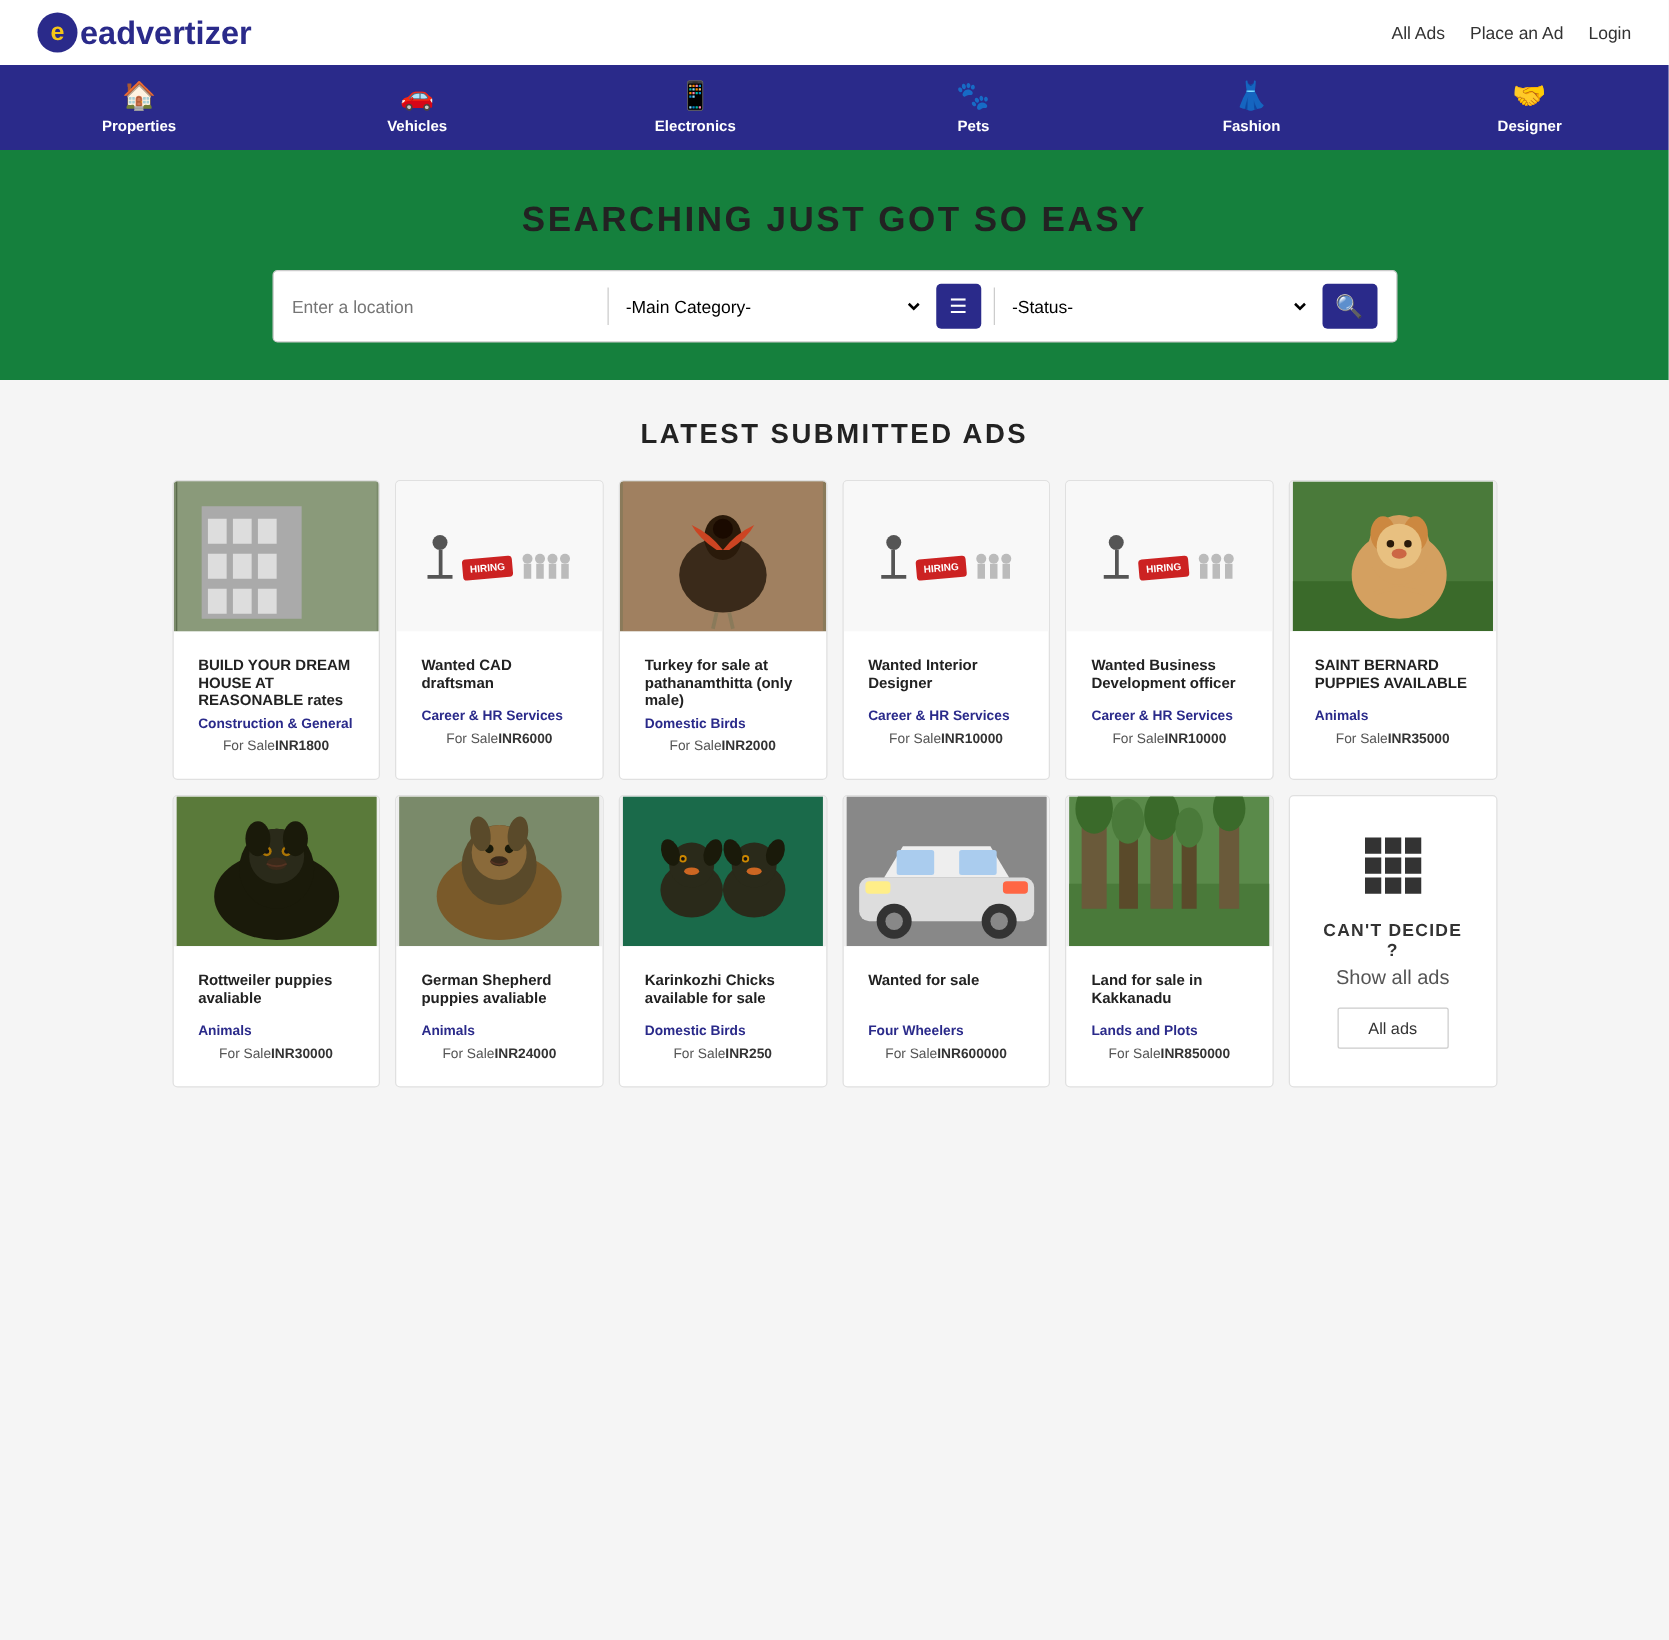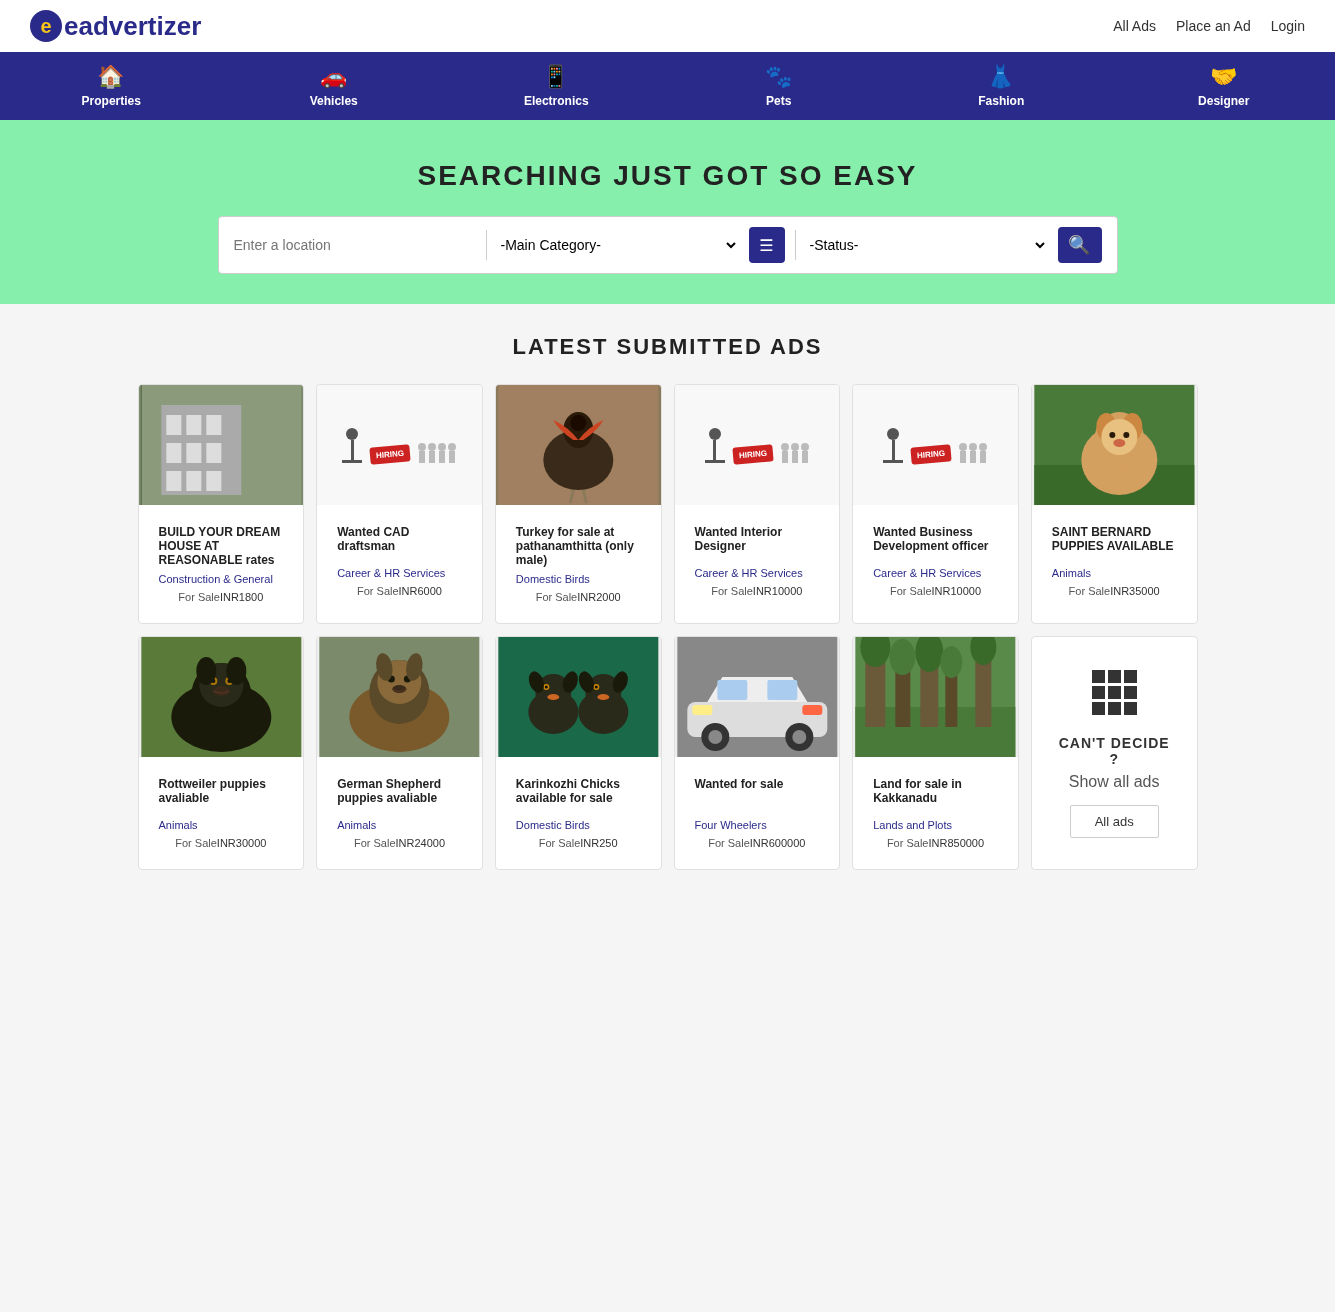--- a/index.html
+++ b/index.html
@@ -12,44 +12,44 @@
     .header-nav { display: flex; gap: 20px; align-items: center; }
     .header-nav a { text-decoration: none; color: #333; font-size: 14px; }
 
     
     .navbar { background: #2a2a8a; display: flex; justify-content: space-around; padding: 0; }
     .nav-item { display: flex; flex-direction: column; align-items: center; padding: 12px 20px; color: #fff; cursor: pointer; flex: 1; text-align: center; }
     .nav-icon { font-size: 22px; margin-bottom: 4px; }
     .nav-label { font-size: 12px; font-weight: bold; }
 
     
-    .hero { background: #86efac; text-align: center; padding: 40px 20px 30px; }
+    .hero { background: #15803d; text-align: center; padding: 40px 20px 30px; }
     .hero h1 { font-size: 28px; font-weight: bold; letter-spacing: 2px; color: #222; margin-bottom: 24px; }
 
     
     .search-bar { display: flex; align-items: center; border: 1px solid #ccc; border-radius: 4px; max-width: 900px; margin: 0 auto; background: #fff; padding: 10px 15px; gap: 10px; }
     .search-bar input, .search-bar select { border: none; outline: none; font-size: 14px; flex: 1; background: transparent; }
     .search-bar .divider { width: 1px; height: 30px; background: #ccc; }
     .search-filter-btn { background: #2a2a8a; color: #fff; border: none; border-radius: 4px; width: 36px; height: 36px; display: flex; align-items: center; justify-content: center; cursor: pointer; font-size: 16px; }
     .search-go-btn { background: #2a2a8a; color: #fff; border: none; border-radius: 4px; width: 44px; height: 36px; display: flex; align-items: center; justify-content: center; cursor: pointer; font-size: 18px; }
 
     
     .latest-section { padding: 30px 20px; max-width: 1100px; margin: 0 auto; }
     .latest-section h2 { text-align: center; font-size: 22px; letter-spacing: 2px; font-weight: bold; color: #222; margin-bottom: 24px; }
 
     .ads-grid { display: grid; grid-template-columns: repeat(6, 1fr); gap: 12px; }
 
     .ad-card { background: #fff; border: 1px solid #e0e0e0; border-radius: 4px; overflow: hidden; cursor: pointer; }
     .ad-img { width: 100%; height: 120px; object-fit: cover; background: #eee; display: flex; align-items: center; justify-content: center; overflow: hidden; }
     .ad-body { padding: 20px; }
     .ad-title { font-size: 12px; font-weight: bold; color: #222; margin-bottom: 6px; min-height: 36px; }
-    .ad-category { font-size: 11px; color: #2a2a8a; margin-bottom: 6px; }
+    .ad-category { font-size: 11px; color: #2a2a8a; margin-bottom: 6px; font-weight: bold; }
     .ad-footer { display: flex; justify-content: center; font-size: 11px; }
     .ad-status { color: #555; }
-    .ad-price { color: #333; font-weight: normal; }
+    .ad-price { color: #333; font-weight: bold; }
 
     
     .cant-decide { background: #fff; border: 1px solid #e0e0e0; border-radius: 4px; display: flex; flex-direction: column; align-items: center; justify-content: center; padding: 20px; text-align: center; }
     .cant-decide .grid-icon { font-size: 40px; color: #333; margin-bottom: 10px; }
     .cant-decide h3 { font-size: 14px; font-weight: bold; letter-spacing: 1px; color: #333; margin-bottom: 6px; }
     .cant-decide .show-all { font-size: 16px; color: #555; margin-bottom: 14px; }
     .all-ads-btn { border: 1px solid #ccc; background: #fff; padding: 8px 24px; font-size: 13px; cursor: pointer; border-radius: 2px; color: #333; }
 
     
     .hiring-img { width: 100%; height: 120px; background: #f8f8f8; display: flex; align-items: center; justify-content: center; }

